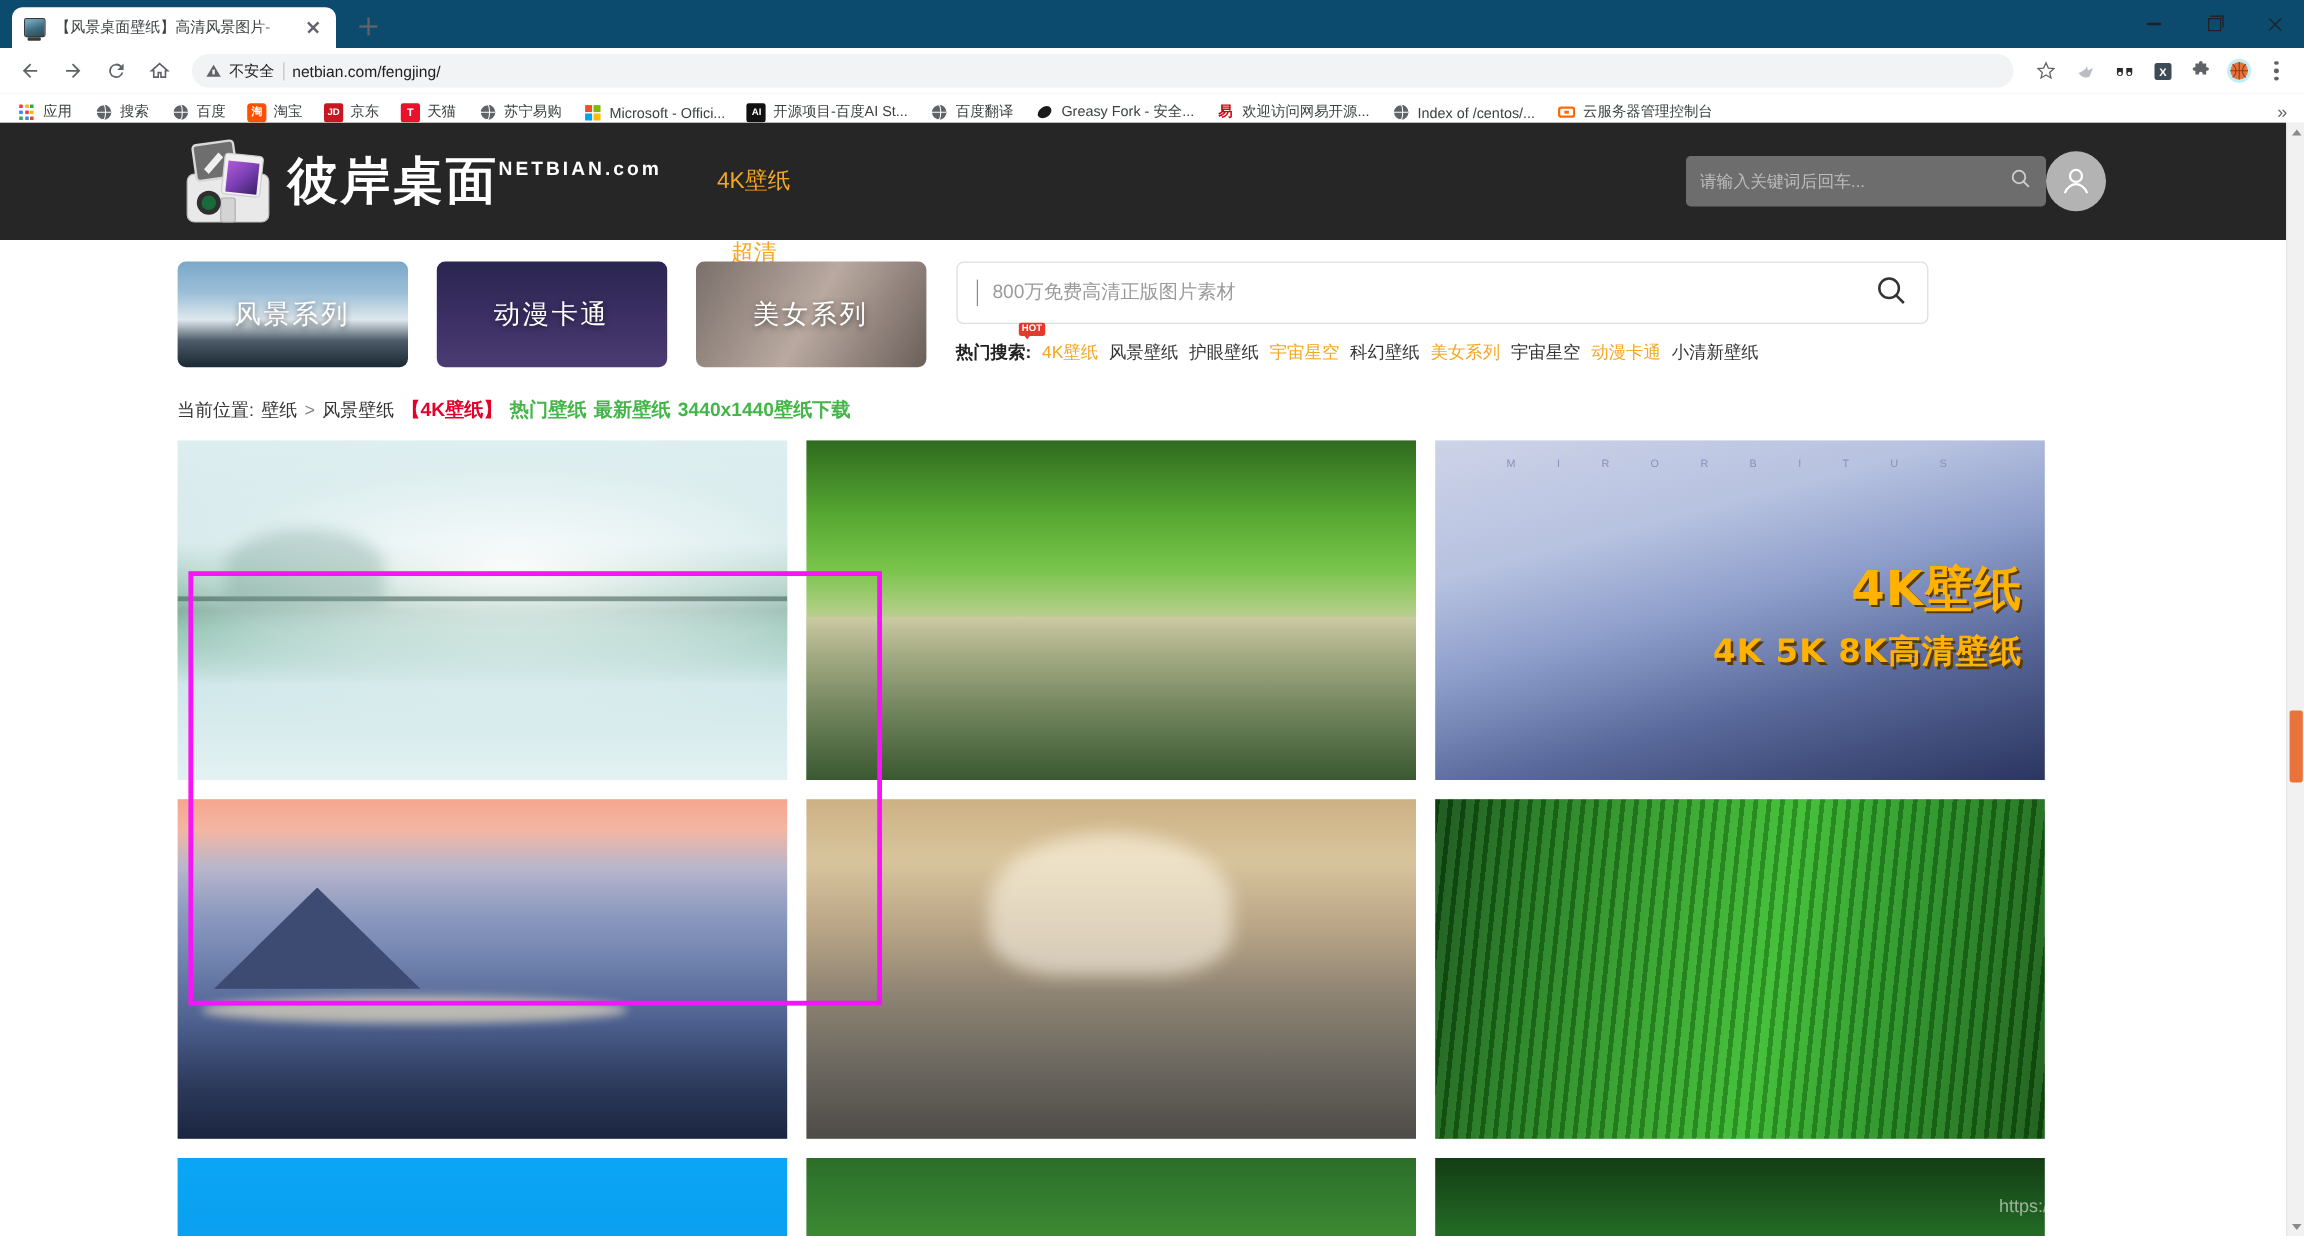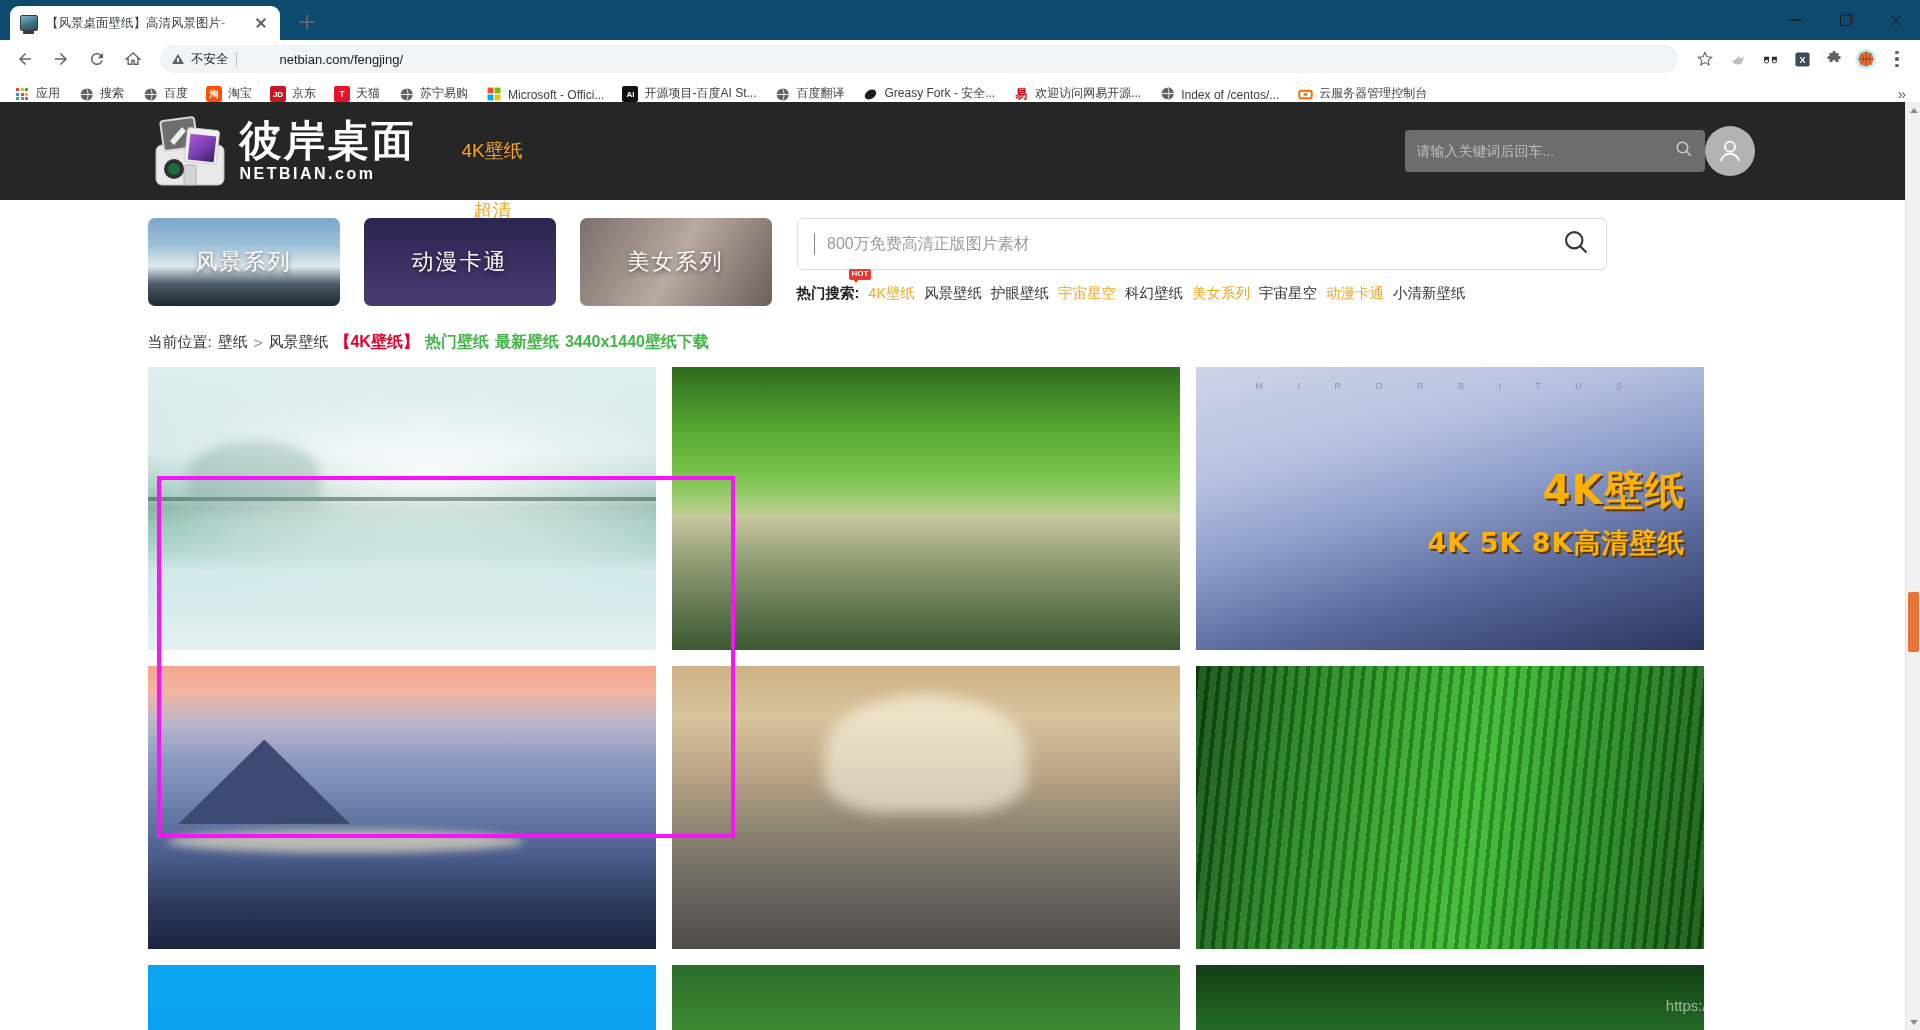--- a/index.html
+++ b/index.html
@@ -52,46 +52,46 @@
   .tbtn { width:34px;height:34px;border-radius:50%;display:flex;align-items:center;justify-content:center;cursor:pointer;flex:0 0 34px; }
   .tbtn svg{display:block;}
   .omnibox {
     flex:1; height:28px; background:#f1f3f4; border-radius:14px; display:flex; align-items:center;
     padding:0 12px; margin:0 8px; gap:7px; cursor:text;
   }
   .warn-tri{width:0;height:0;border-left:6px solid transparent;border-right:6px solid transparent;border-bottom:10px solid #5f6368;position:relative;flex:0 0 12px;}
   .warn-tri:after{content:"";position:absolute;left:-0.8px;top:3.5px;width:1.6px;height:4px;background:#f1f3f4;}
   .nsec{font-size:12.5px;color:#202124;white-space:nowrap;}
   .omni-div{width:1px;height:15px;background:#bdc1c6;}
-  .omni-url{font-size:13px;color:#202124;white-space:nowrap;margin-left:36px;}
+  .omni-url{font-size:13px;color:#202124;white-space:nowrap;}
   .star{width:16px;height:16px;flex:0 0 16px;}
   .ext-icons{display:flex;align-items:center;gap:4px;}
   .ext{width:28px;height:28px;display:flex;align-items:center;justify-content:center;cursor:pointer;}
   .kebab{width:30px;height:30px;display:flex;flex-direction:column;align-items:center;justify-content:center;gap:3px;cursor:pointer;}
   .kebab i{width:3.2px;height:3.2px;border-radius:50%;background:#5f6368;display:block;}
 
   .bookmarks { height:32px; background:#fff; display:flex; align-items:center; padding:0 6px; gap:2px; border-bottom:1px solid #dadce0; overflow:hidden;}
-  .bm { display:flex;align-items:flex-end;gap:6px;padding:4px 8px;border-radius:4px;cursor:pointer;white-space:nowrap;flex:0 0 auto; }
+  .bm { display:flex;align-items:center;gap:6px;padding:4px 8px;border-radius:4px;cursor:pointer;white-space:nowrap;flex:0 0 auto; }
   .bm-label{font-size:12px;color:#3c4043;}
   .bm-ico{width:16px;height:16px;flex:0 0 16px;display:flex;align-items:center;justify-content:center;border-radius:2px;font-size:9px;font-weight:bold;color:#fff;}
   .bm-overflow{margin-left:auto;padding:4px 8px;color:#5f6368;font-size:15px;cursor:pointer;}
 
   
   .apps-grid{display:grid;grid-template-columns:repeat(3,3px);grid-template-rows:repeat(3,3px);gap:1.6px;}
   .apps-grid i{width:3px;height:3px;border-radius:0.5px;display:block;}
 
   
   .viewport { position:absolute; left:0; top:102px; width:1920px; height:928px; background:#fff; overflow:hidden; }
   .page { width:1905px; }
 
   .site-header { background:#262626; height:98px; position:relative; }
   .hdr-inner { width:1640px; margin:0 auto; height:98px; display:flex; align-items:center; padding-left:15px;}
   .logo { display:flex; align-items:center; gap:8px; margin-right:46px; }
   .logo-mark { width:84px;height:84px;position:relative;flex:0 0 84px; }
-  .logo-text { display:flex;flex-direction:column;line-height:1;justify-content:center; }
+  .logo-text { display:flex;flex-direction:row;line-height:1;justify-content:center; }
   .logo-cn { font-size:42px;font-weight:bold;color:#fff;letter-spacing:2px;font-family:"DejaVu Sans",sans-serif; }
   .logo-en { font-size:16px;font-weight:bold;color:#fff;letter-spacing:2.5px;margin-top:4px; }
   .nav { display:flex; align-items:center; gap:34px;flex-direction:column; }
   .nav-item { font-size:19px;color:#fff;cursor:pointer;display:flex;align-items:center;gap:5px;white-space:nowrap; }
   .nav-item.accent{color:#f5a623;}
   .caret{width:0;height:0;border-left:5px solid transparent;border-right:5px solid transparent;border-top:6px solid currentColor;display:inline-block;}
   .hdr-right { margin-left:auto; display:flex; align-items:center; padding-right:18px;}
   .hdr-search { width:300px;height:42px;background:#6d6d6d;border-radius:4px;display:flex;align-items:center;padding:0 12px;gap:8px; }
   .hdr-search input { flex:1;background:transparent;border:0;outline:none;color:#d8d8d8;font-size:14px;font-family:inherit; }
   .hdr-search input::placeholder{color:#bdbdbd;}

